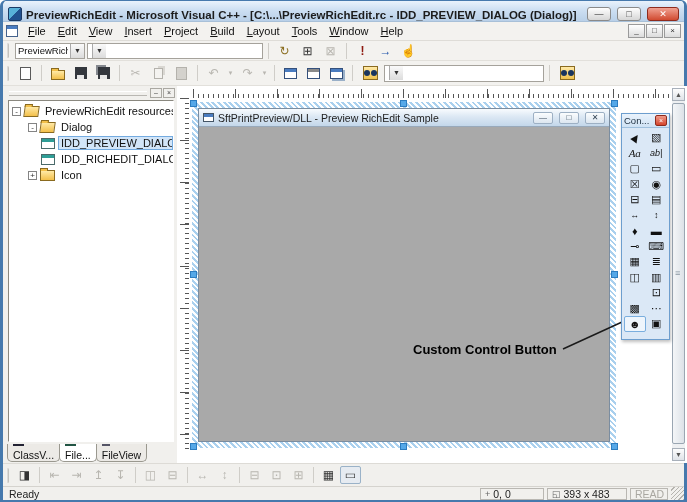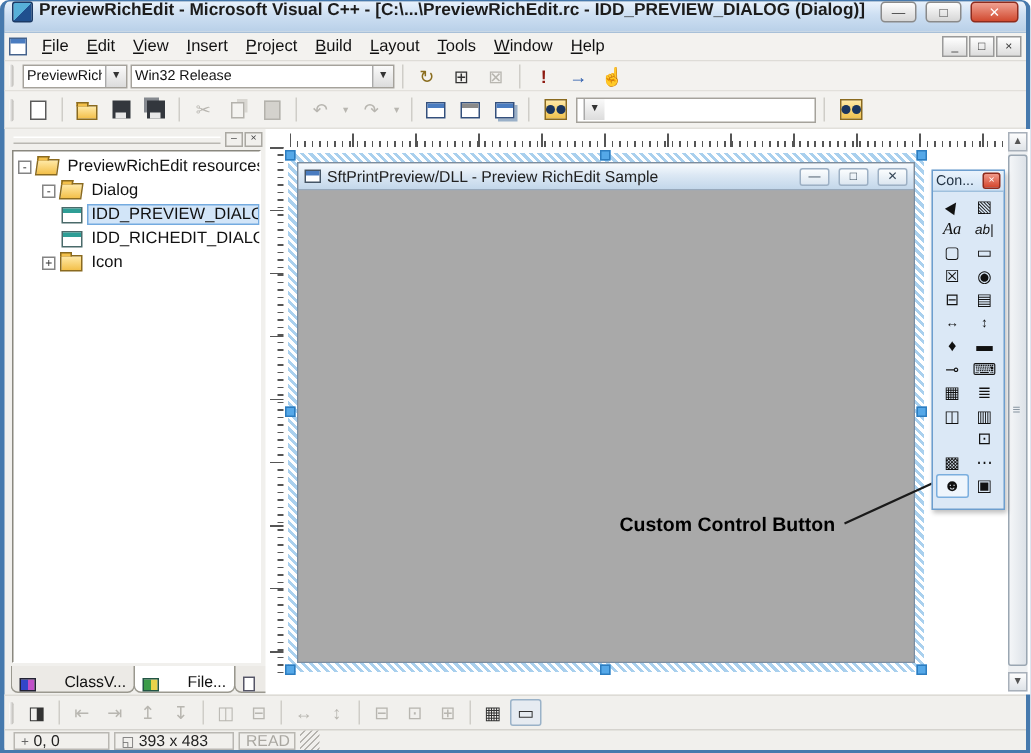--- a/index.html
+++ b/index.html
@@ -6,21 +6,21 @@
   html,body { width:687px; height:502px; overflow:hidden; }
   body { font-family:"Liberation Sans", sans-serif; font-size:11px; color:#111; }
   .abs { position:absolute; }
 
   #win { position:relative; width:687px; height:502px; background:#f1f0ed;
          border:3px solid #4679ad; border-top-width:1px; border-radius:6px 6px 0 0; }
 
   
   #titlebar { left:0; right:0; top:0; height:21px;
     background:linear-gradient(#e9f2fc,#cddff2 45%,#b9d0e8);
-    display:flex; align-items:flex-start; gap:4px; padding:0 5px;
+    display:flex; align-items:flex-end; gap:4px; padding:0 5px;
     border-radius:5px 5px 0 0; border-bottom:1px solid #a8c0d8; }
   .app-icon { width:14px; height:14px; border-radius:2px;
     background:linear-gradient(135deg,#57b0d8 0 50%,#20508e 50%); border:1px solid #1b3a66; }
   #title-text { flex:1; font-size:11.5px; font-weight:bold; color:#1c1c1c;
     white-space:nowrap; overflow:hidden; }
   .wbtn { width:24px; height:14px; border:1px solid #8a8a8a; border-radius:3px;
     background:linear-gradient(#fefefe,#d6d6d6); font-size:9px; line-height:12px;
     text-align:center; color:#444; margin-left:2px; }
   .wbtn.close { width:32px; background:linear-gradient(#f0a191,#d14a30);
     border-color:#8e2b1d; color:#fff; }
@@ -100,22 +100,22 @@
   .f-open { transform:skewX(-8deg); }
   .f-open::before, .f-closed::before { content:""; position:absolute; top:-3px; left:-1px; width:6px;
     height:2px; background:#f3c04a; border:1px solid #8a6a1f; border-bottom:none; }
   .res-icon { width:14px; height:11px; flex:none; border:1px solid #4a6a6a; background:#fff;
     position:relative; margin-right:3px; }
   .res-icon::before { content:""; position:absolute; top:0; left:0; right:0; height:3px; background:#2e9e96; }
   .tlabel { padding:0 3px; font-size:11px; overflow:hidden; }
   .tlabel.selected { background:#d2e5f8; border:1px solid #74abe0; padding:0 2px; }
   #ws-tabs { position:absolute; left:2px; top:357px; height:19px; display:flex; }
   .wtab { height:18px; border:1px solid #9a988f; border-top:none; border-radius:0 0 5px 5px;
-    background:#eceae6; display:flex; align-items:flex-end; gap:19px; padding:0 5px;
-    font-size:10.5px; margin-right:-1px; }
+    background:#eceae6; display:flex; align-items:flex-start; gap:3px; padding:0 5px;
+    font-size:10.5px; margin-right:-1px;flex-direction:column; }
   .wtab.active { background:#ffffff; position:relative; z-index:2; }
   .ti-class { width:11px; height:9px; background:linear-gradient(90deg,#3346c8 50%,#c050c8 50%); border:1px solid #223; }
   .ti-res { width:11px; height:9px; background:linear-gradient(90deg,#3a9c48 50%,#e8d44a 50%); border:1px solid #254; }
   .ti-file { width:8px; height:10px; background:#fff; border:1px solid #556; }
 
   
   #editor { left:174px; top:85px; width:510px; height:377px; background:#fff; overflow:hidden; }
   #h-ruler { position:absolute; left:16px; top:3px; width:482px; height:9px;
     background-image:
       repeating-linear-gradient(90deg,#555 0 1px,transparent 1px 42px),
@@ -223,21 +223,20 @@
     <span class="mdibtn">×</span>
   </div>
 
   <div id="toolbar1" class="toolbar abs">
     <span class="grip"></span>
     <span class="combo" style="width:70px;">
       <span class="cval">PreviewRichEdit</span>
       <span class="carrow">▼</span>
     </span>
     <span class="combo" style="width:176px;">
-      <span class="cval">Win32 Release</span>
       <span class="carrow">▼</span>
     </span>
     <span class="sep"></span>
     <span class="tbtn">
         <span class="gold">↻</span>
       </span>
     <span class="tbtn">
         <span>⊞</span>
       </span>
     <span class="tbtn dis">
@@ -464,20 +463,21 @@
     <span class="sep"></span>
     <span class="bbtn dis">⊟</span>
     <span class="bbtn dis">⊡</span>
     <span class="bbtn dis">⊞</span>
     <span class="sep"></span>
     <span class="bbtn">▦</span>
     <span class="bbtn pressed">▭</span>
   </div>
 
   <div id="statusbar" class="abs">
+    <span id="status-msg">Ready</span>
     <span class="pane" style="width:64px;">
       <span class="pi">+</span>
       <span>0, 0</span>
     </span>
     <span class="pane" style="width:80px;">
       <span class="pi">◱</span>
       <span>393 x 483</span>
     </span>
     <span class="pane" id="pane-read">READ</span>
     <span id="sb-grip"></span>

